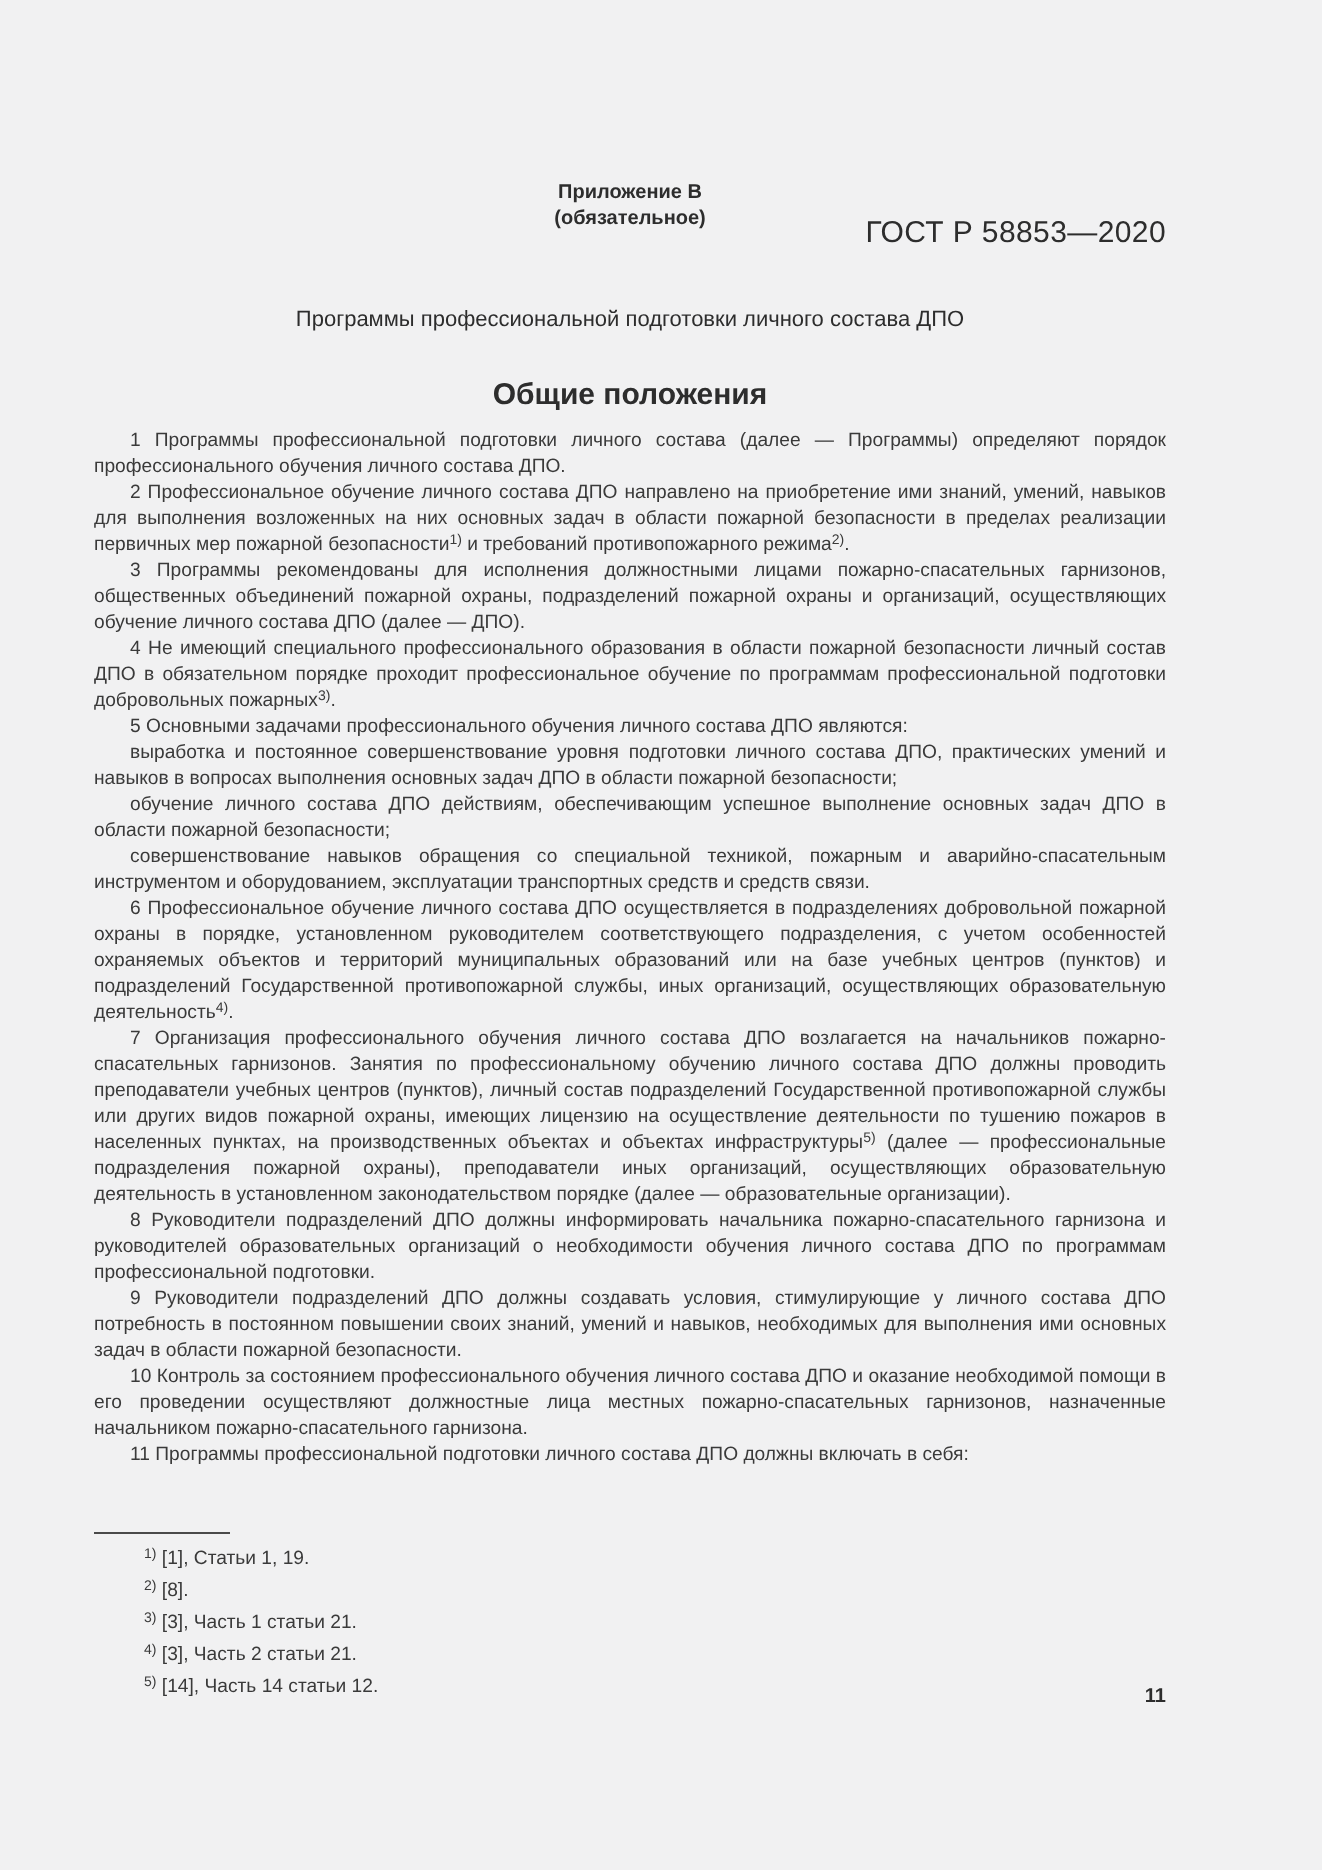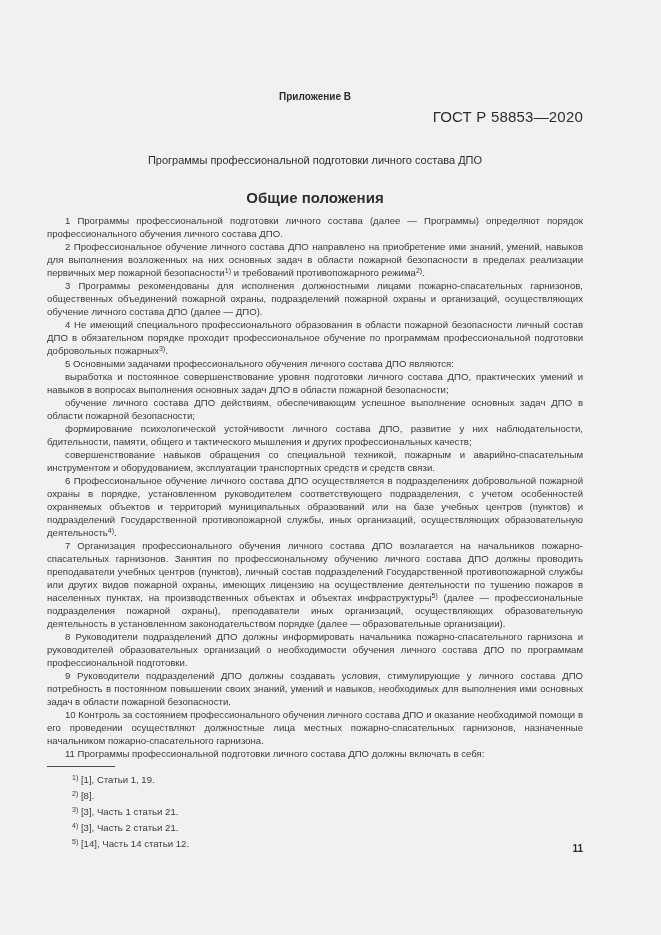--- a/index.html
+++ b/index.html
@@ -76,35 +76,35 @@
 </style>
 </head>
 <body>
 
 <div class="page">
 
   <div class="content-col std-header">ГОСТ Р 58853—2020</div>
 
   <div class="content-col appendix-block">
     <div>Приложение В</div>
+    <div>(обязательное)</div>
   </div>
 
   <div class="content-col doc-title">Программы профессиональной подготовки личного состава ДПО</div>
 
   <div class="content-col section-heading">Общие положения</div>
 
   <div class="content-col doc-body">
       <p class="para">1 Программы профессиональной подготовки личного состава (далее — Программы) определяют порядок профессионального обучения личного состава ДПО.</p>
       <p class="para">2 Профессиональное обучение личного состава ДПО направлено на приобретение ими знаний, умений, навыков для выполнения возложенных на них основных задач в области пожарной безопасности в пределах реализации первичных мер пожарной безопасности<sup>1)</sup> и требований противопожарного режима<sup>2)</sup>.</p>
       <p class="para">3 Программы рекомендованы для исполнения должностными лицами пожарно-спасательных гарнизонов, общественных объединений пожарной охраны, подразделений пожарной охраны и организаций, осуществляющих обучение личного состава ДПО (далее — ДПО).</p>
       <p class="para">4 Не имеющий специального профессионального образования в области пожарной безопасности личный состав ДПО в обязательном порядке проходит профессиональное обучение по программам профессиональной подготовки добровольных пожарных<sup>3)</sup>.</p>
       <p class="para">5 Основными задачами профессионального обучения личного состава ДПО являются:</p>
       <p class="para">выработка и постоянное совершенствование уровня подготовки личного состава ДПО, практических умений и навыков в вопросах выполнения основных задач ДПО в области пожарной безопасности;</p>
       <p class="para">обучение личного состава ДПО действиям, обеспечивающим успешное выполнение основных задач ДПО в области пожарной безопасности;</p>
-      <p class="para">формирование психологической устойчивости личного состава ДПО, развитие у них наблюдательности, бдительности, памяти, общего и тактического мышления и других профессиональных качеств;</p>
       <p class="para">совершенствование навыков обращения со специальной техникой, пожарным и аварийно-спасательным инструментом и оборудованием, эксплуатации транспортных средств и средств связи.</p>
       <p class="para">6 Профессиональное обучение личного состава ДПО осуществляется в подразделениях добровольной пожарной охраны в порядке, установленном руководителем соответствующего подразделения, с учетом особенностей охраняемых объектов и территорий муниципальных образований или на базе учебных центров (пунктов) и подразделений Государственной противопожарной службы, иных организаций, осуществляющих образовательную деятельность<sup>4)</sup>.</p>
       <p class="para">7 Организация профессионального обучения личного состава ДПО возлагается на начальников пожарно-спасательных гарнизонов. Занятия по профессиональному обучению личного состава ДПО должны проводить преподаватели учебных центров (пунктов), личный состав подразделений Государственной противопожарной службы или других видов пожарной охраны, имеющих лицензию на осуществление деятельности по тушению пожаров в населенных пунктах, на производственных объектах и объектах инфраструктуры<sup>5)</sup> (далее — профессиональные подразделения пожарной охраны), преподаватели иных организаций, осуществляющих образовательную деятельность в установленном законодательством порядке (далее — образовательные организации).</p>
       <p class="para">8 Руководители подразделений ДПО должны информировать начальника пожарно-спасательного гарнизона и руководителей образовательных организаций о необходимости обучения личного состава ДПО по программам профессиональной подготовки.</p>
       <p class="para">9 Руководители подразделений ДПО должны создавать условия, стимулирующие у личного состава ДПО потребность в постоянном повышении своих знаний, умений и навыков, необходимых для выполнения ими основных задач в области пожарной безопасности.</p>
       <p class="para">10 Контроль за состоянием профессионального обучения личного состава ДПО и оказание необходимой помощи в его проведении осуществляют должностные лица местных пожарно-спасательных гарнизонов, назначенные начальником пожарно-спасательного гарнизона.</p>
       <p class="para">11 Программы профессиональной подготовки личного состава ДПО должны включать в себя:</p>
     </div>
 
   <div class="footnote-sep"></div>

